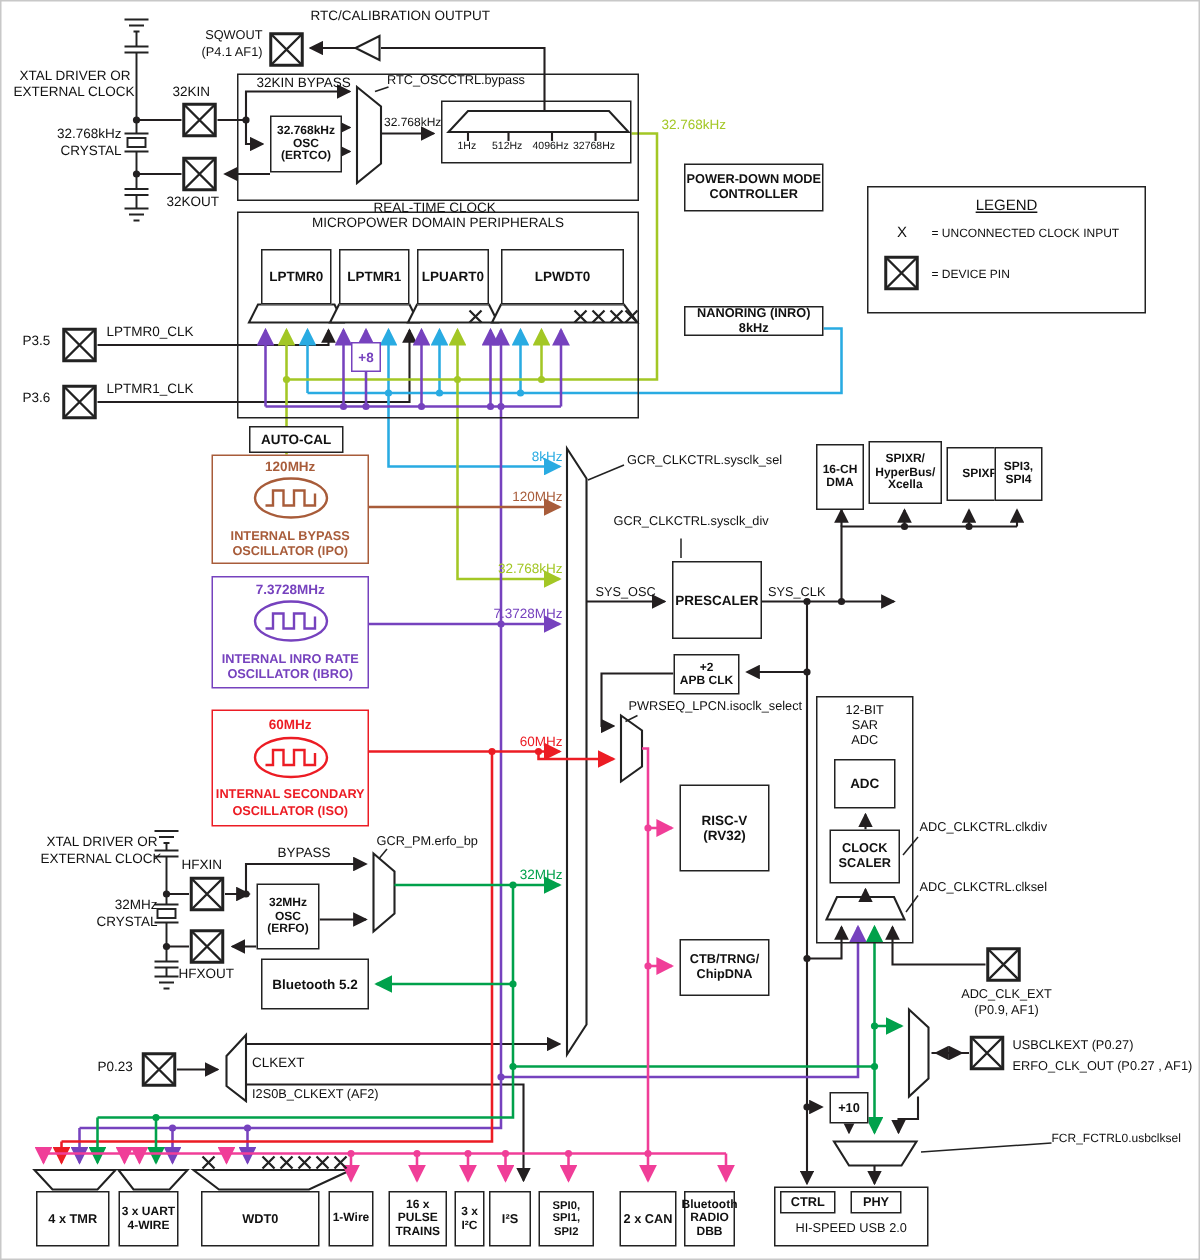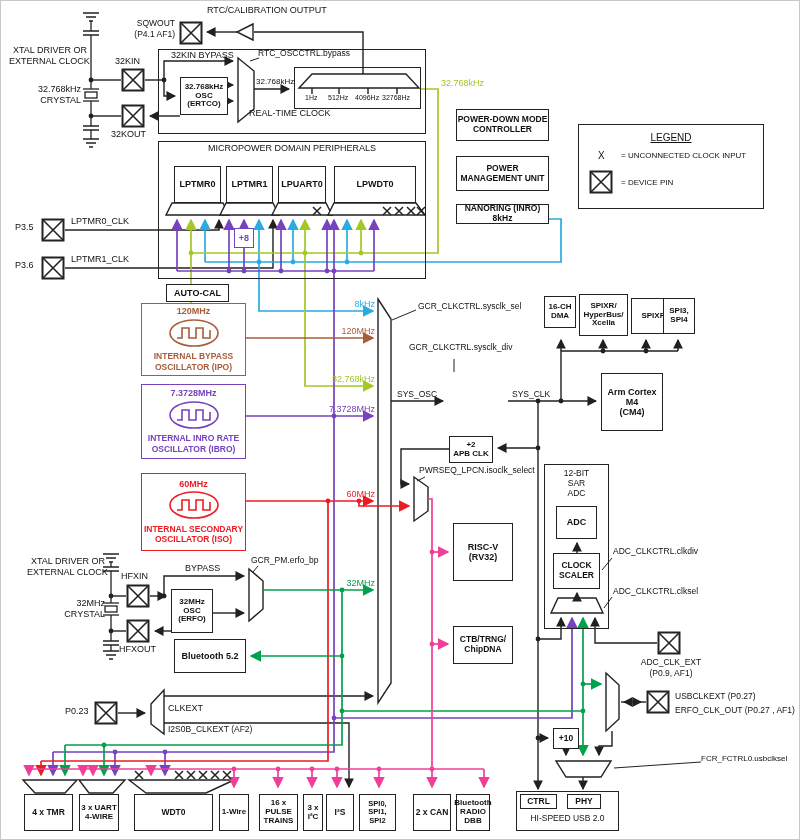--- a/index.html
+++ b/index.html
@@ -304,21 +304,21 @@
         <rect x="104" y="605" width="12" height="6" fill="#fff"></rect>
         <path d="M102,614 H118"></path>
     <path d="M110,614 V640"></path>
         <path d="M102,640 H118 M102,644 H118"></path>
         <path d="M110,644 V650"></path>
     <path d="M102,650 H118 M105,654 H115 M108,658 H112"></path>
   </g>
 </svg>
 
 <div class="b ob" style="left:157px;top:48px;width:268px;height:85px;border-width:1.5px"></div>
-<div class="t f9" style="left:248px;top:108px">REAL-TIME CLOCK</div>
+<div class="t f9" style="left:248px;top:133px">REAL-TIME CLOCK</div>
 <div class="b f8" style="left:179px;top:76px;width:48px;height:38px">
   <div>32.768kHz</div>
       <div>OSC</div>
       <div>(ERTCO)</div>
 </div>
 <div class="b ob" style="left:293px;top:66px;width:127px;height:42px"></div>
 <div class="t f7" style="left:304px;top:93px">1Hz</div>
 <div class="t f7" style="left:327px;top:93px">512Hz</div>
 <div class="t f7" style="left:354px;top:93px">4096Hz</div>
 <div class="t f7" style="left:381px;top:93px">32768Hz</div>
@@ -333,24 +333,20 @@
 <div class="t f9 r" style="left:8px;top:56px;width:78px">EXTERNAL CLOCK</div>
 <div class="t f9 r" style="left:16px;top:84px;width:64px">32.768kHz</div>
 <div class="t f9 r" style="left:16px;top:95px;width:64px">CRYSTAL</div>
 <div class="t f9" style="left:114px;top:56px">32KIN</div>
 <div class="t f9" style="left:110px;top:129px">32KOUT</div>
 
 <div class="b f85" style="left:455px;top:108px;width:93px;height:32px">
   <div>POWER-DOWN MODE</div>
       <div>CONTROLLER</div>
 </div>
-<div class="b f85" style="left:455px;top:155px;width:93px;height:35px">
-  <div>POWER</div>
-      <div>MANAGEMENT UNIT</div>
-</div>
 <div class="b f85" style="left:455px;top:203px;width:93px;height:20px">
   <div>NANORING (INRO)</div>
       <div>8kHz</div>
 </div>
 
 <div class="b ob" style="left:577px;top:123px;width:186px;height:85px;border-width:1.5px"></div>
 <div class="t f10 ul c" style="left:577px;top:131px;width:186px">LEGEND</div>
 <div class="t f10" style="left:597px;top:149px">X</div>
 <div class="t f8" style="left:620px;top:151px">=  UNCONNECTED CLOCK INPUT</div>
 <div class="t f8" style="left:620px;top:178px">=  DEVICE PIN</div>
@@ -402,46 +398,42 @@
 
 <div class="t f9 r c-blue" style="left:314px;top:299px;width:60px">8kHz</div>
 <div class="t f9 r c-brown" style="left:314px;top:326px;width:60px">120MHz</div>
 <div class="t f9 r c-lime" style="left:314px;top:374px;width:60px">32.768kHz</div>
 <div class="t f9 r c-purple" style="left:310px;top:404px;width:64px">7.3728MHz</div>
 <div class="t f9 r c-red" style="left:314px;top:489px;width:60px">60MHz</div>
 <div class="t f9 r c-green" style="left:314px;top:578px;width:60px">32MHz</div>
 
 <div class="t f85" style="left:417px;top:301px">GCR_CLKCTRL.sysclk_sel</div>
 <div class="t f85" style="left:408px;top:342px">GCR_CLKCTRL.sysclk_div</div>
+<div class="b f9" style="left:447px;top:373px;width:60px;height:52px">PRESCALER</div>
 <div class="t f85" style="left:396px;top:389px">SYS_OSC</div>
 <div class="t f85" style="left:511px;top:389px">SYS_CLK</div>
 <div class="b f8" style="left:448px;top:435px;width:44px;height:27px">
   <div>+2</div>
       <div>APB CLK</div>
 </div>
 <div class="t f85" style="left:418px;top:465px">PWRSEQ_LPCN.isoclk_select</div>
 
-<div class="b f8" style="left:543px;top:295px;width:32px;height:32px">
+<div class="b f8" style="left:543px;top:295px;width:32px;height:44px">
   <div>16-CH</div>
       <div>DMA</div>
 </div>
 <div class="b f8" style="left:578px;top:293px;width:49px;height:42px">
   <div>SPIXR/</div>
       <div>HyperBus/</div>
       <div>Xcella</div>
 </div>
 <div class="b f8" style="left:630px;top:297px;width:44px;height:36px">SPIXF</div>
 <div class="b f8" style="left:662px;top:297px;width:32px;height:36px">
   <div>SPI3,</div>
       <div>SPI4</div>
-</div>
-<div class="b f9" style="left:600px;top:372px;width:62px;height:58px">
-  <div>Arm Cortex</div>
-      <div>M4</div>
-      <div>(CM4)</div>
 </div>
 <div class="b f9" style="left:452px;top:522px;width:60px;height:58px">
   <div>RISC-V</div>
       <div>(RV32)</div>
 </div>
 <div class="b f85" style="left:452px;top:625px;width:60px;height:38px">
   <div>CTB/TRNG/</div>
       <div>ChipDNA</div>
 </div>
 

